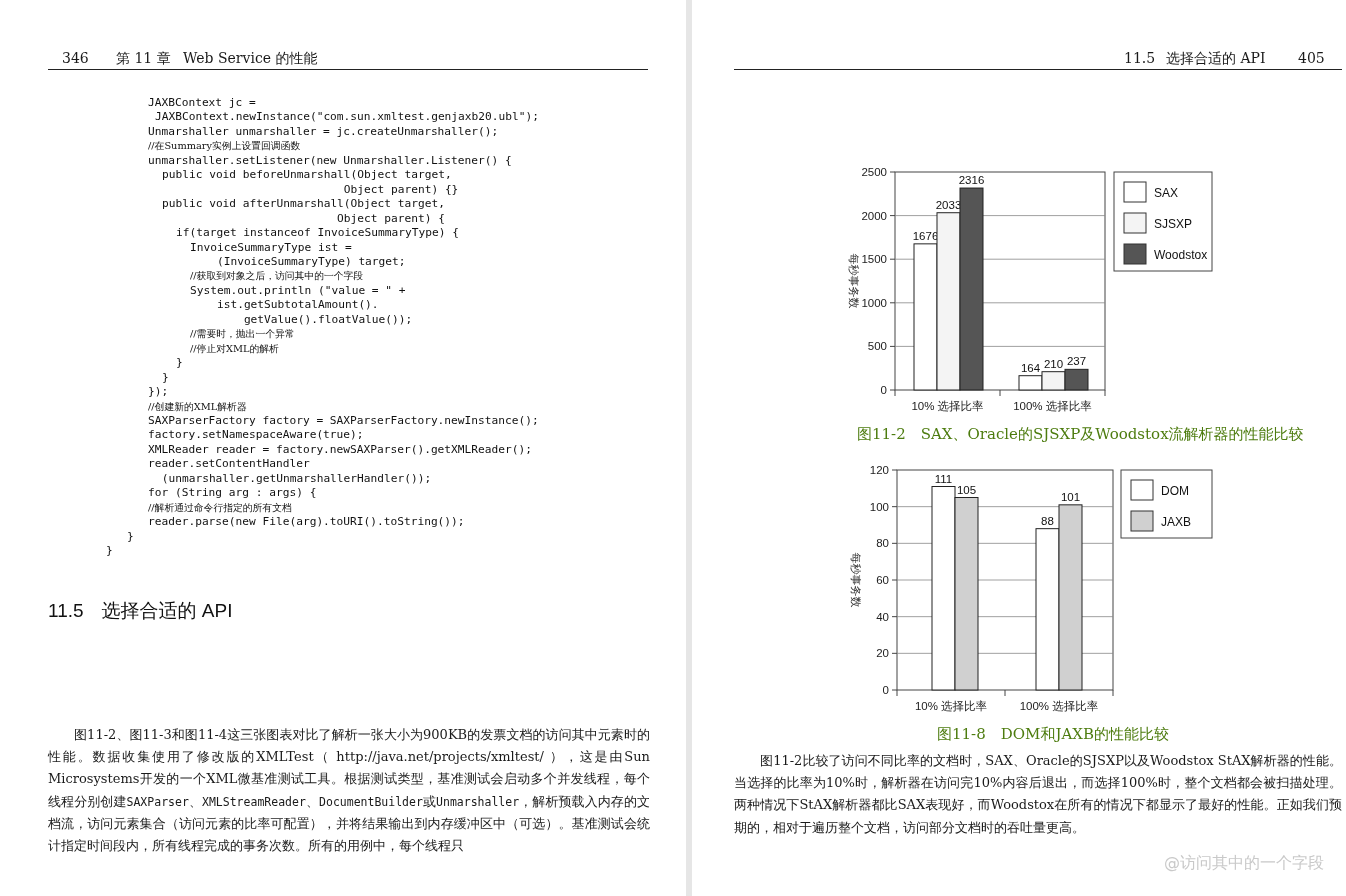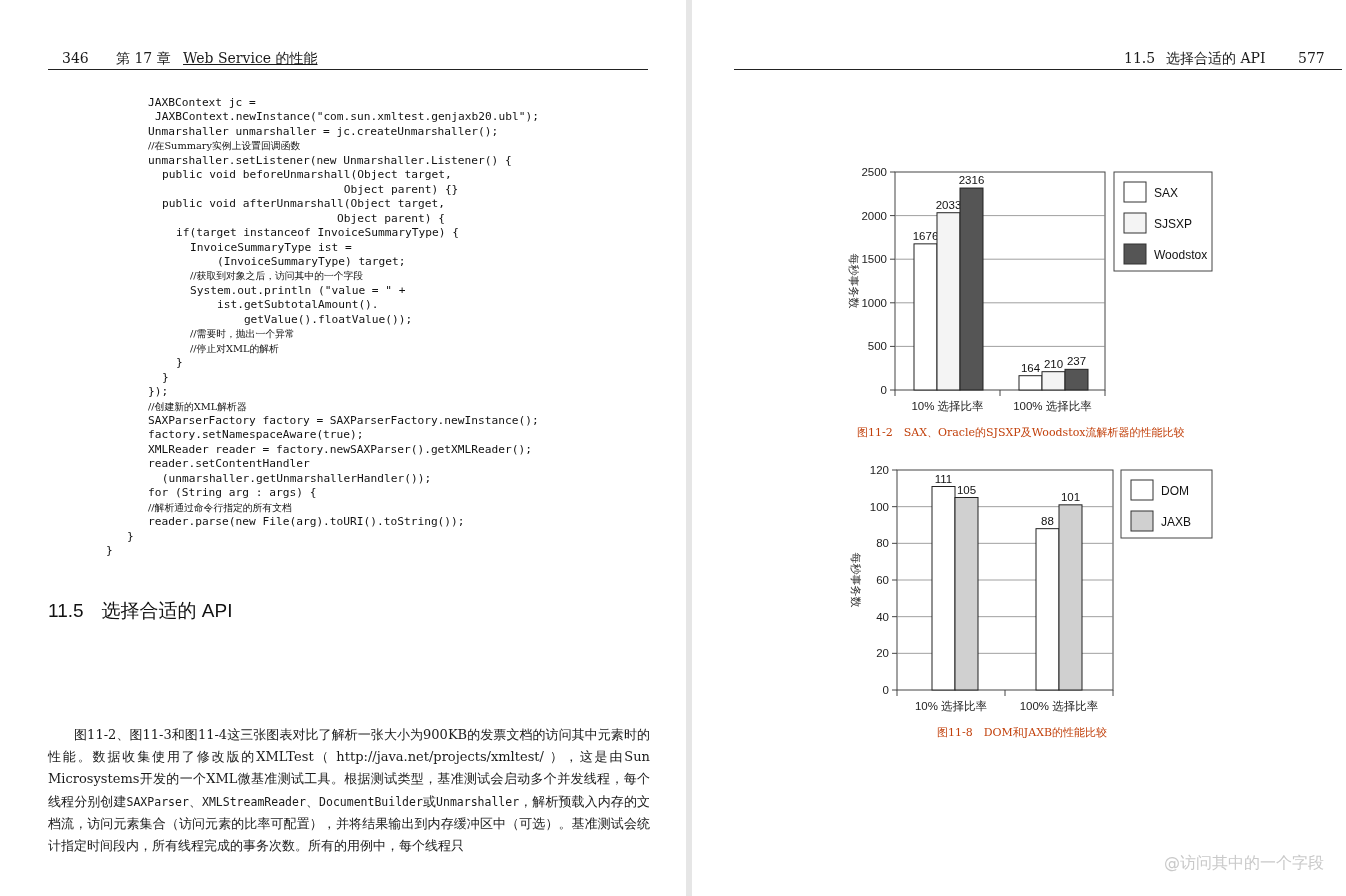--- a/index.html
+++ b/index.html
@@ -20,52 +20,52 @@
   .sec-title { position:absolute; left:48px; top:598px; font-family:"Liberation Sans","DejaVu Sans",sans-serif;
                font-size:19px; color:#111; }
   .sec-title span.num { margin-right:18px; }
 
   .para { position:absolute; font-size:13px; line-height:22.2px; text-align:justify; color:#1a1a1a; }
   .para .indent { display:inline-block; width:26px; }
   .para .mono { font-family:"DejaVu Sans Mono","Liberation Mono",monospace; font-size:11.5px; }
 
   .chart { position:absolute; }
   .chart svg text { font-family:"Liberation Sans","DejaVu Sans",sans-serif; }
-  .caption { position:absolute; font-size:11px; color:#c2410c; }
+  .caption { position:absolute; font-size:15px; color:#4d7c0f; }
 
   .watermark { position:absolute; right:22px; bottom:22px; font-family:"DejaVu Sans",sans-serif; font-size:16px;
                color:#c9c9c9; }
 </style>
 </head>
 <body>
 
 <div class="page" id="page-left">
   <div class="run-head" style="left:62px; top:50px;">346</div>
-  <div class="run-head" style="left:116px; top:50px;">第 17 章</div>
-  <div class="run-head" style="left:183px; top:50px;text-decoration:underline;">Web Service 的性能</div>
+  <div class="run-head" style="left:116px; top:50px;">第 11 章</div>
+  <div class="run-head" style="left:183px; top:50px;">Web Service 的性能</div>
   <div class="run-line" style="left:48px; top:69px; width:600px;"></div>
 
   <div class="code" id="code-block"><div style="margin-left: 0px;">JAXBContext jc =</div><div style="margin-left: 7px;">JAXBContext.newInstance("com.sun.xmltest.genjaxb20.ubl");</div><div style="margin-left: 0px;">Unmarshaller unmarshaller = jc.createUnmarshaller();</div><div class="cmt" style="margin-left: 0px;">//在Summary实例上设置回调函数</div><div style="margin-left: 0px;">unmarshaller.setListener(new Unmarshaller.Listener() {</div><div style="margin-left: 14px;">public void beforeUnmarshall(Object target,</div><div style="margin-left: 14px;">                           Object parent) {}</div><div style="margin-left: 14px;">public void afterUnmarshall(Object target,</div><div style="margin-left: 14px;">                          Object parent) {</div><div style="margin-left: 28px;">if(target instanceof InvoiceSummaryType) {</div><div style="margin-left: 42px;">InvoiceSummaryType ist =</div><div style="margin-left: 42px;">    (InvoiceSummaryType) target;</div><div class="cmt" style="margin-left: 42px;">//获取到对象之后，访问其中的一个字段</div><div style="margin-left: 42px;">System.out.println ("value = " +</div><div style="margin-left: 42px;">    ist.getSubtotalAmount().</div><div style="margin-left: 42px;">        getValue().floatValue());</div><div class="cmt" style="margin-left: 42px;">//需要时，抛出一个异常</div><div class="cmt" style="margin-left: 42px;">//停止对XML的解析</div><div style="margin-left: 28px;">}</div><div style="margin-left: 14px;">}</div><div style="margin-left: 0px;">});</div><div class="cmt" style="margin-left: 0px;">//创建新的XML解析器</div><div style="margin-left: 0px;">SAXParserFactory factory = SAXParserFactory.newInstance();</div><div style="margin-left: 0px;">factory.setNamespaceAware(true);</div><div style="margin-left: 0px;">XMLReader reader = factory.newSAXParser().getXMLReader();</div><div style="margin-left: 0px;">reader.setContentHandler</div><div style="margin-left: 7px;"> (unmarshaller.getUnmarshallerHandler());</div><div style="margin-left: 0px;">for (String arg : args) {</div><div class="cmt" style="margin-left: 0px;">//解析通过命令行指定的所有文档</div><div style="margin-left: 0px;">reader.parse(new File(arg).toURI().toString());</div><div style="margin-left: -21px;">}</div><div style="margin-left: -42px;">}</div></div>
 
   <div class="sec-title">
     <span class="num">11.5</span><span>选择合适的 API</span>
   </div>
 
 
   <div class="para" style="left:48px; top:724px; width:602px;">
     <span class="indent"></span><span>图11-2、图11-3和图11-4这三张图表对比了解析一张大小为900KB的发票文档的访问其中元素时的性能。数据收集使用了修改版的XMLTest（ http://java.net/projects/xmltest/ ），这是由Sun Microsystems开发的一个XML微基准测试工具。根据测试类型，基准测试会启动多个并发线程，每个线程分别创建</span><span class="mono">SAXParser</span><span>、</span><span class="mono">XMLStreamReader</span><span>、</span><span class="mono">DocumentBuilder</span><span>或</span><span class="mono">Unmarshaller</span><span>，解析预载入内存的文档流，访问元素集合（访问元素的比率可配置），并将结果输出到内存缓冲区中（可选）。基准测试会统计指定时间段内，所有线程完成的事务次数。所有的用例中，每个线程只</span>
   </div>
 </div>
 
 <div class="gutter"></div>
 
 <div class="page" id="page-right">
   <div class="run-head" style="left:432px; top:50px;">11.5</div>
   <div class="run-head" style="left:474px; top:50px;">选择合适的 API</div>
-  <div class="run-head" style="left:606px; top:50px;">577</div>
+  <div class="run-head" style="left:606px; top:50px;">405</div>
   <div class="run-line" style="left:42px; top:69px; width:608px;"></div>
 
 
   <div class="chart" style="left:148px; top:162px;">
     <svg id="chart1" width="460" height="260" xmlns="http://www.w3.org/2000/svg">
         <rect x="55" y="10" width="210" height="218" fill="#fff" stroke="#444" stroke-width="1"></rect>
         <line x1="50" y1="228" x2="55" y2="228" stroke="#444" stroke-width="1"></line>
         <text x="47" y="232" text-anchor="end" font-size="11.5" fill="#222">0</text>
         <line x1="55" y1="184.4" x2="265" y2="184.4" stroke="#888" stroke-width="0.8"></line>
         <line x1="50" y1="184.4" x2="55" y2="184.4" stroke="#444" stroke-width="1"></line>
@@ -148,15 +148,18 @@
         <text x="0" y="0" font-size="11" fill="#333" transform="translate(12,120) rotate(90)" text-anchor="middle">每秒事务数</text>
         <rect x="281" y="10" width="91" height="68" fill="#fff" stroke="#444" stroke-width="1"></rect>
         <rect x="291" y="20" width="22" height="20" fill="#ffffff" stroke="#333" stroke-width="1"></rect>
         <text x="321" y="35" font-size="12" fill="#111">DOM</text>
         <rect x="291" y="51" width="22" height="20" fill="#d0d0d0" stroke="#333" stroke-width="1"></rect>
         <text x="321" y="66" font-size="12" fill="#111">JAXB</text>
       </svg>
   </div>
   <div class="caption" style="left:245px; top:725px;">图11-8　DOM和JAXB的性能比较</div>
 
+  <div class="para" style="left:42px; top:750px; width:608px;">
+    <span class="indent"></span><span>图11-2比较了访问不同比率的文档时，SAX、Oracle的SJSXP以及Woodstox StAX解析器的性能。当选择的比率为10%时，解析器在访问完10%内容后退出，而选择100%时，整个文档都会被扫描处理。两种情况下StAX解析器都比SAX表现好，而Woodstox在所有的情况下都显示了最好的性能。正如我们预期的，相对于遍历整个文档，访问部分文档时的吞吐量更高。</span>
+  </div>
 
   <div class="watermark">@访问其中的一个字段</div>
 </div>
 
 </body></html>

